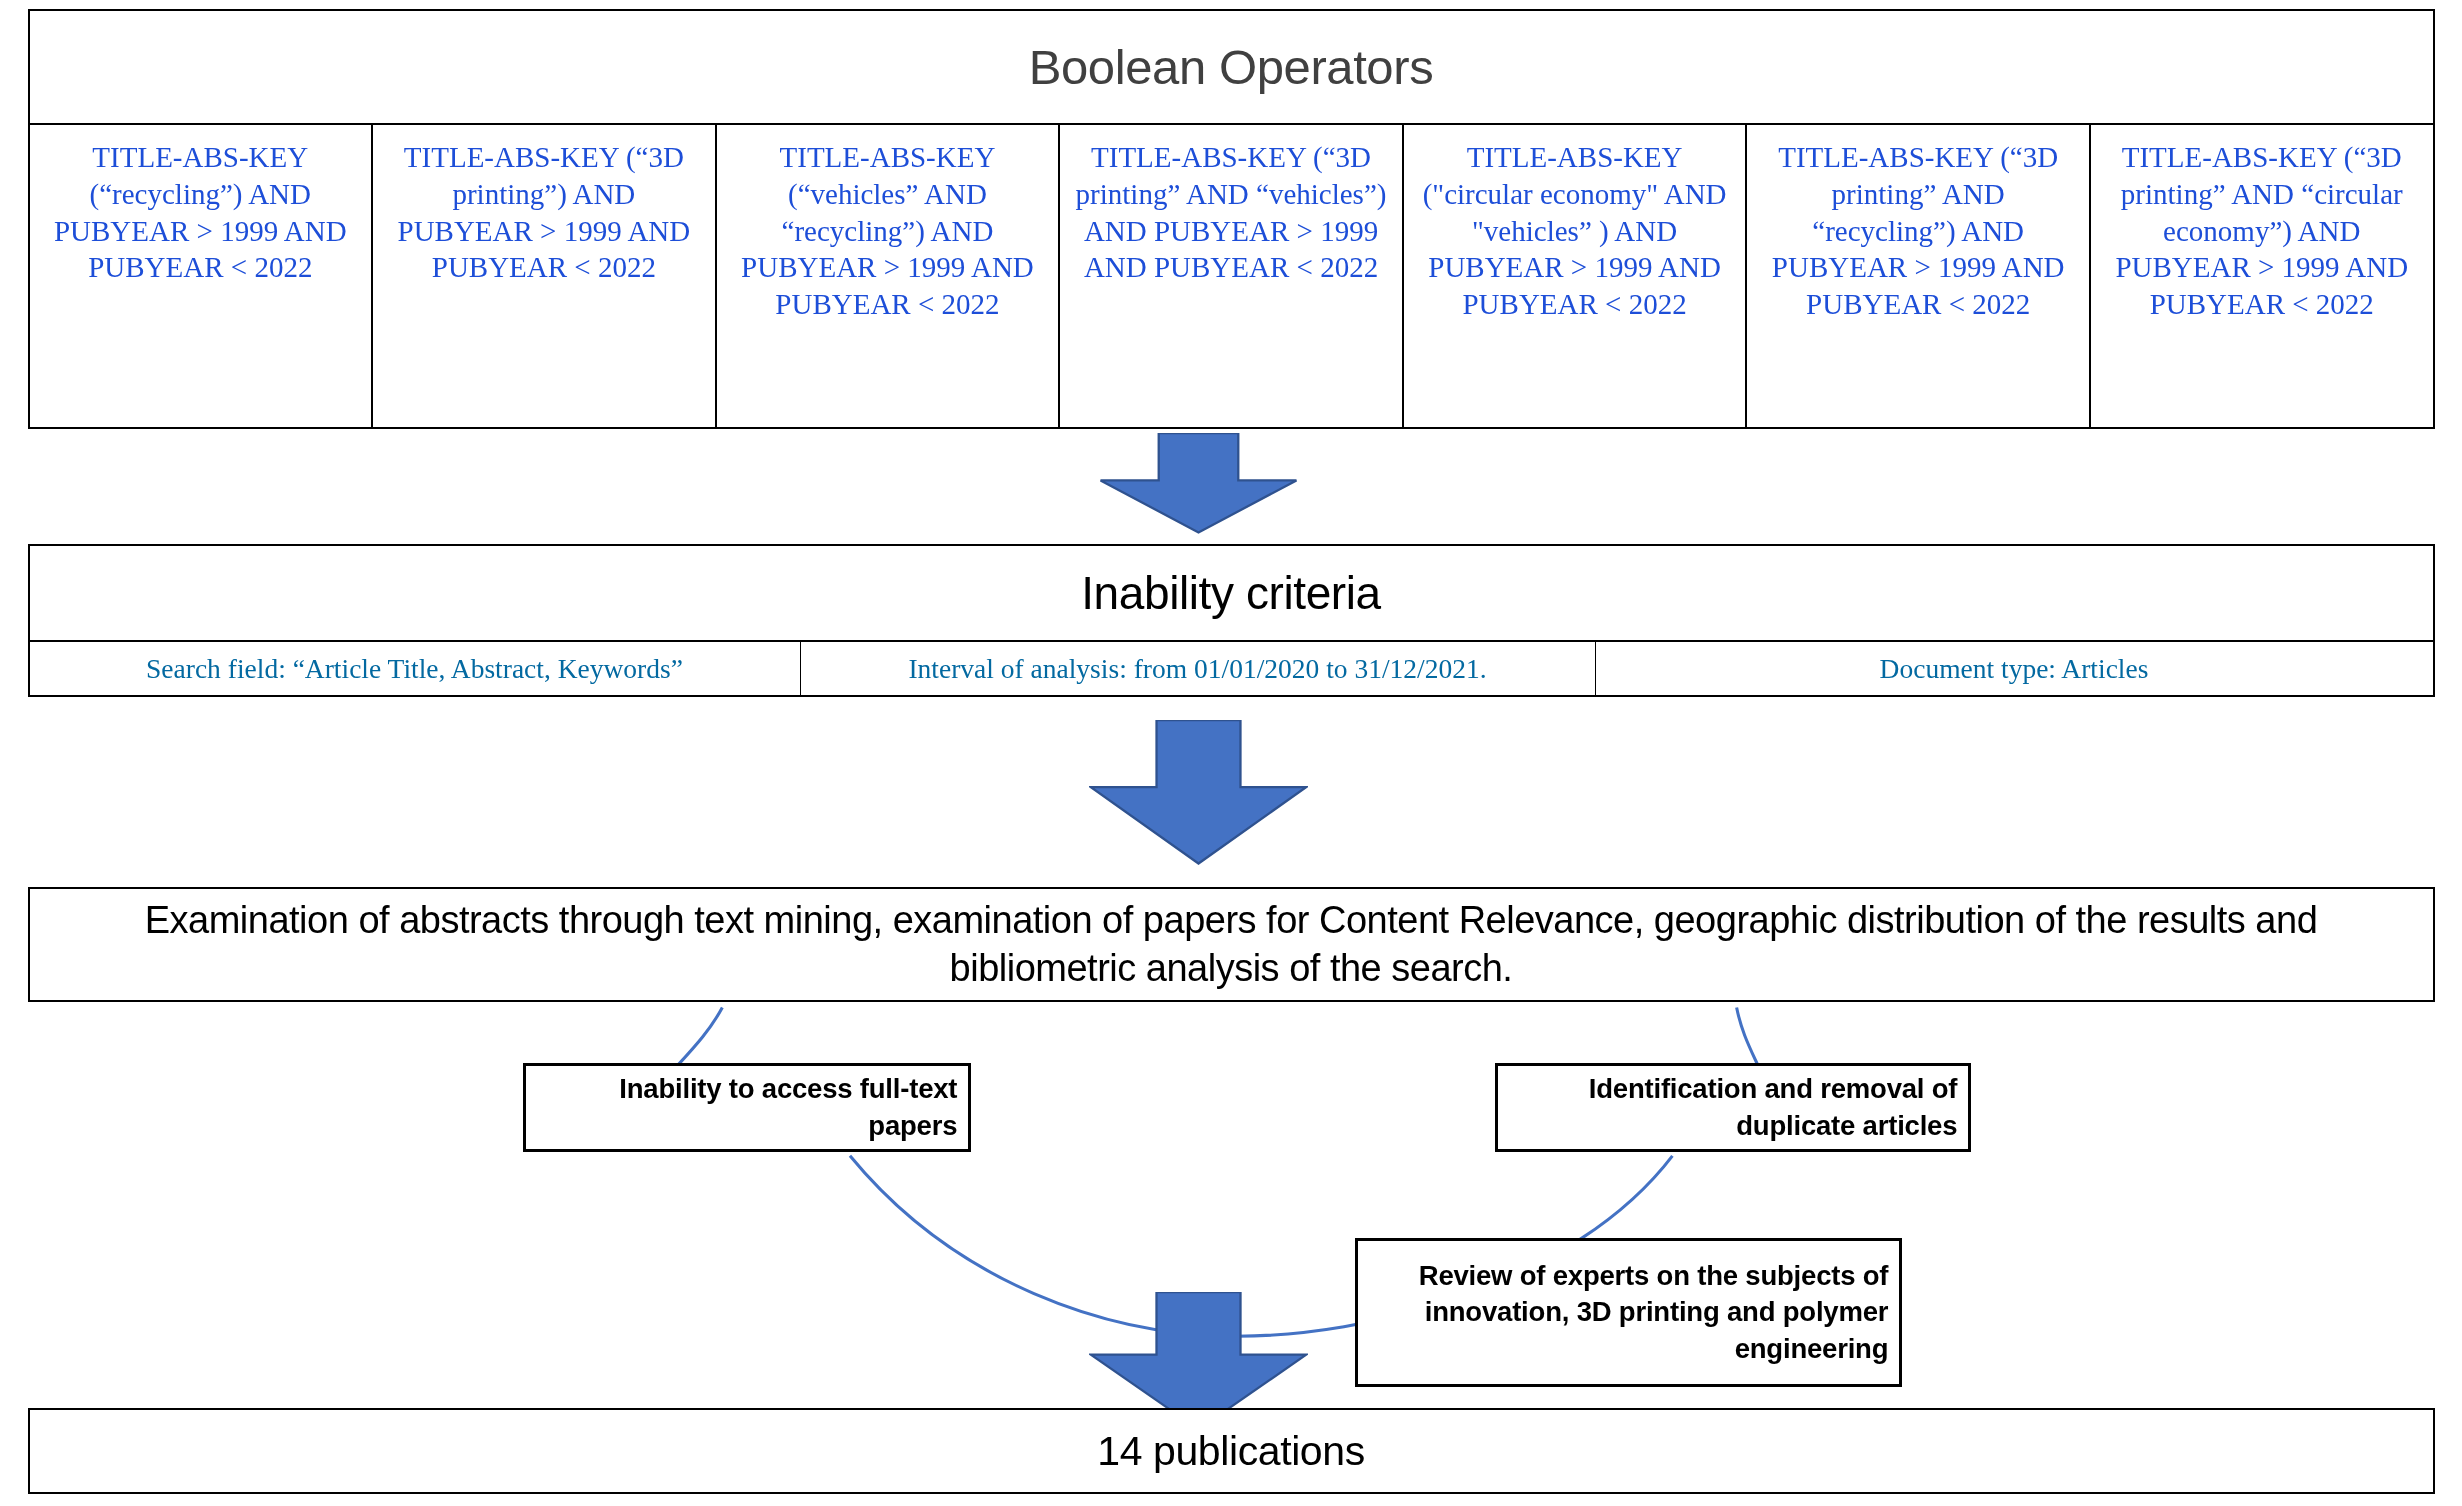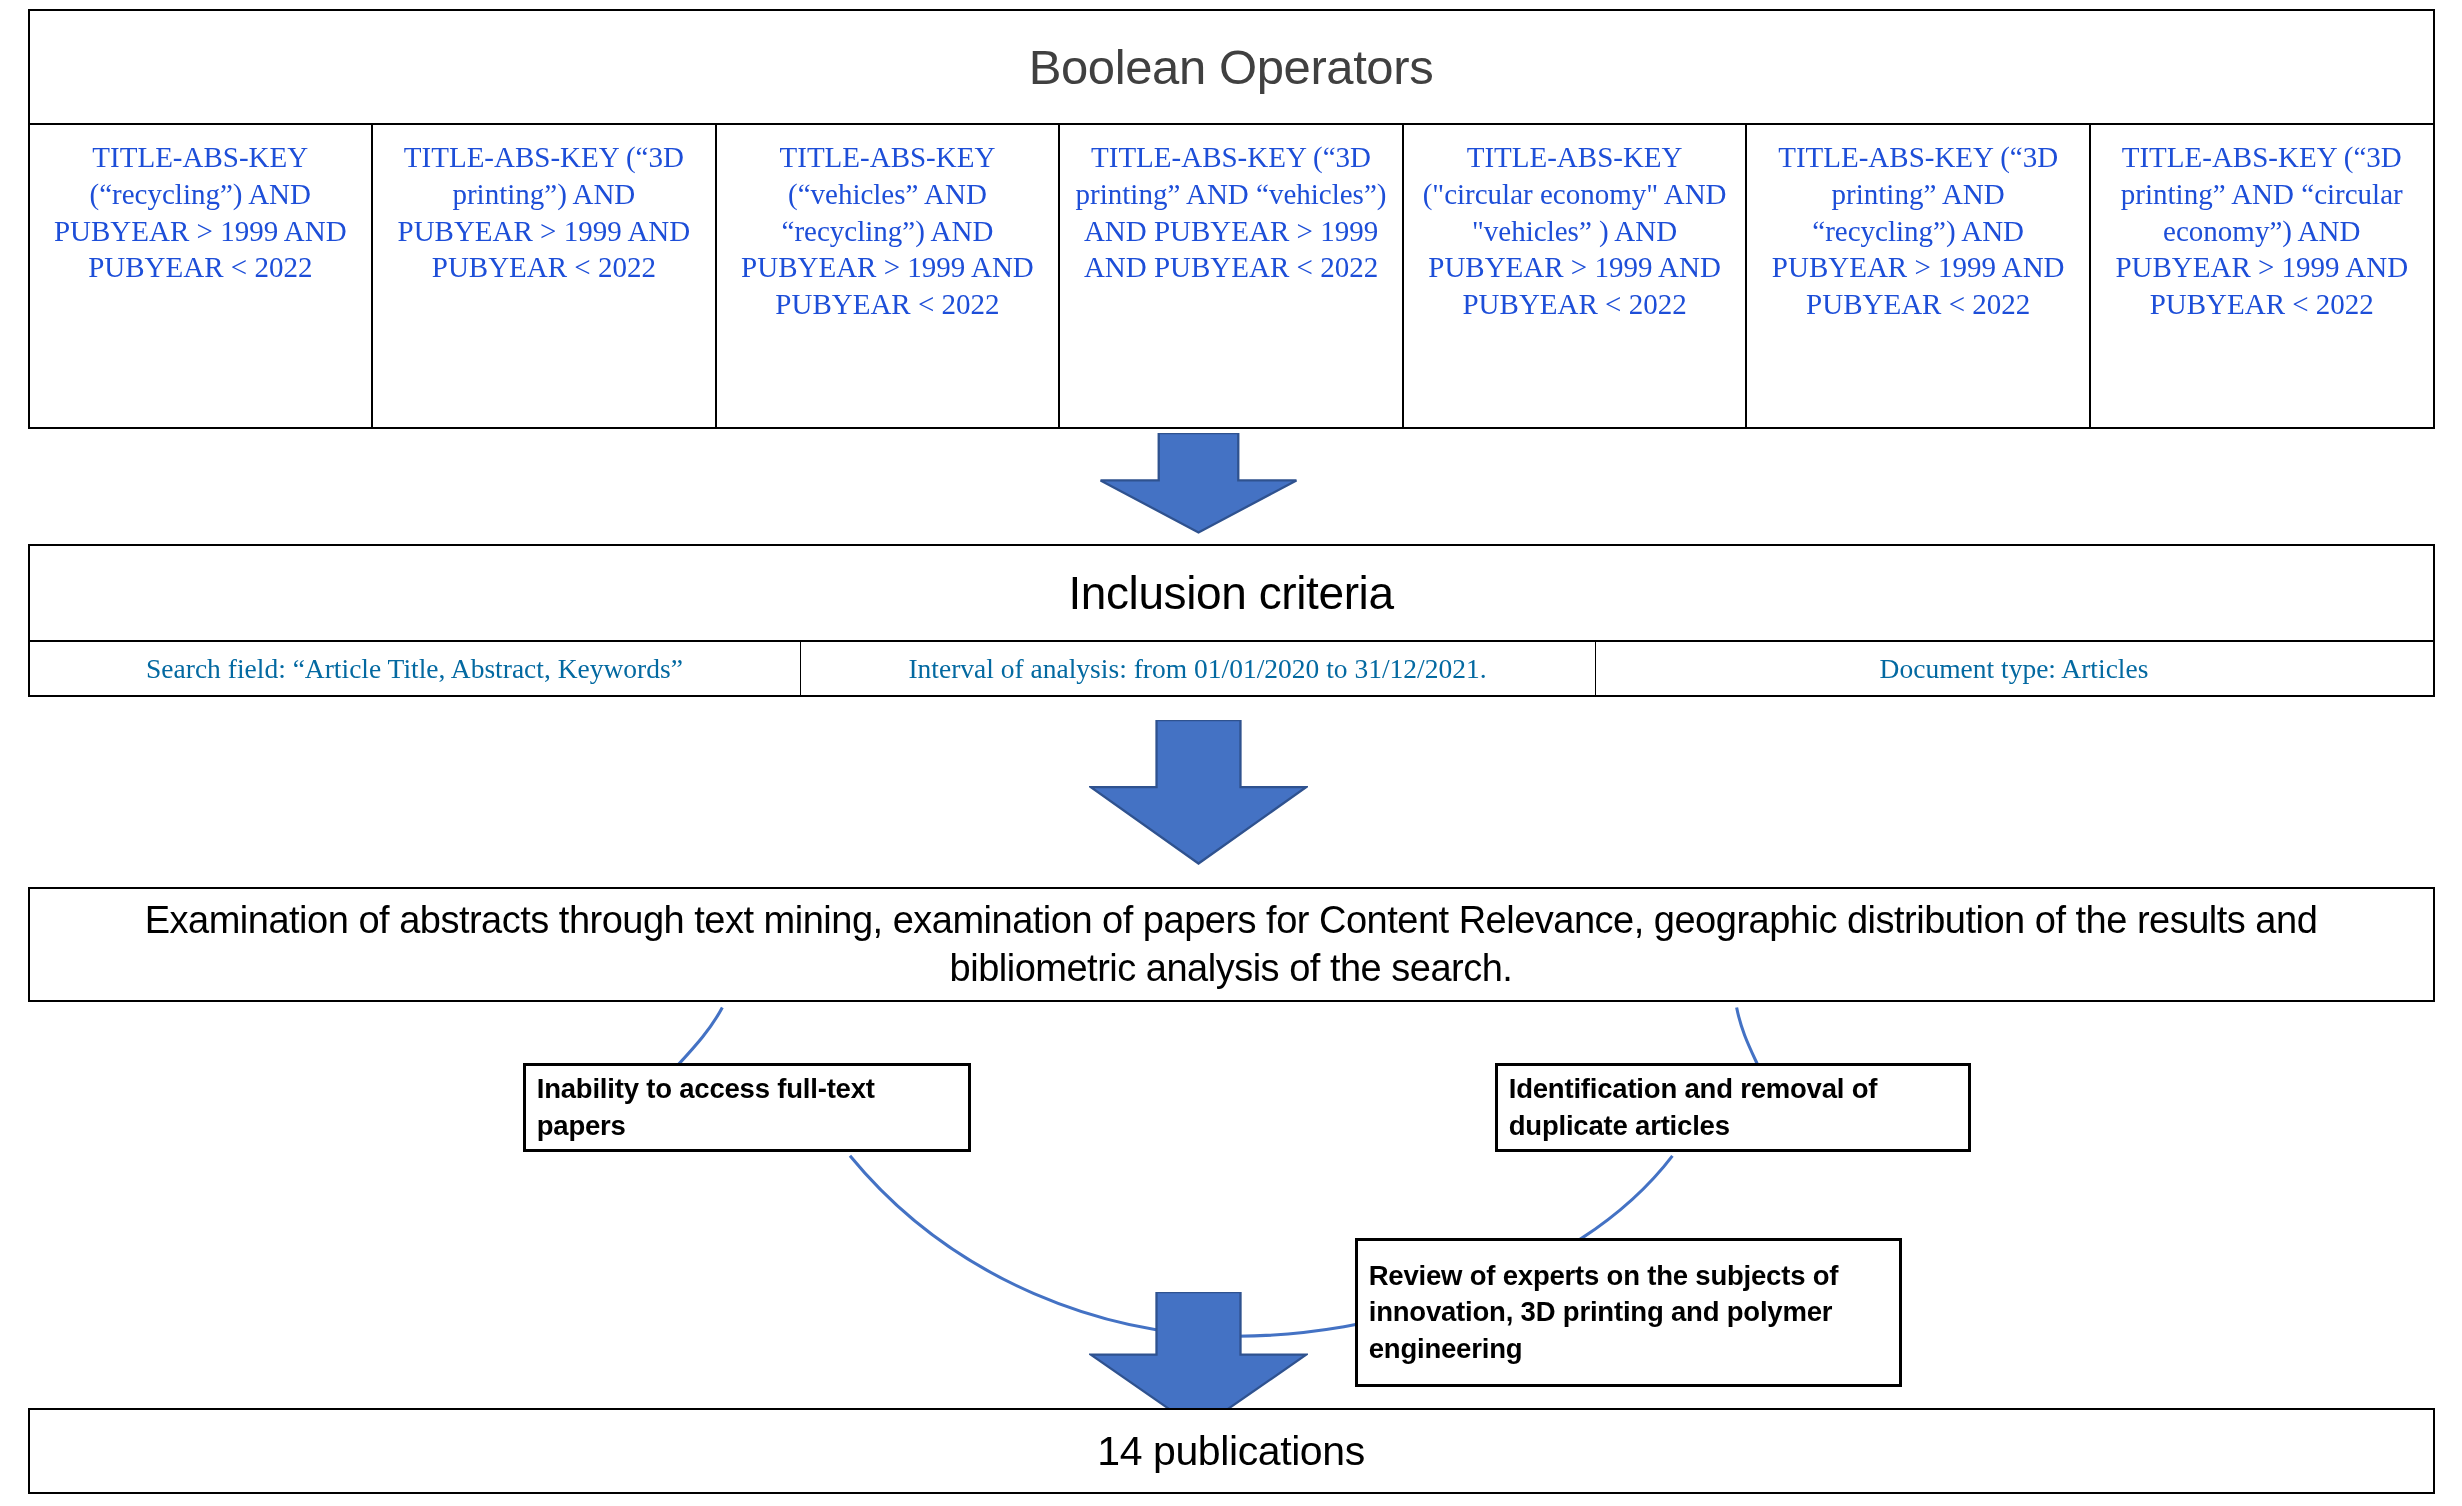--- a/index.html
+++ b/index.html
@@ -149,21 +149,21 @@
   }
 
   
   .note-box {
     position: absolute;
     border: 3.1px solid #000;
     background: #fff;
     display: flex;
     align-items: center;
     justify-content: center;
-    text-align: left;
+    text-align: right;
     font-family: "Liberation Sans", sans-serif;
     font-weight: bold;
     font-size: 27.5px;
     line-height: 1.32;
     letter-spacing: -0.2px;
     color: #000;
     padding: 3.1px 10.7px;
     z-index: 6;
   }
 
@@ -219,21 +219,21 @@
     </div>
   </div>
 
   <div class="block-arrow" style="left:1099px; top:433px; width:199px; height:101px;">
     <svg width="199" height="101" viewBox="0 0 260 132">
       <polygon points="78,0 182,0 182,62 258,62 130,130 2,62 78,62" fill="#4472C4" stroke="#2F528F" stroke-width="3"></polygon>
     </svg>
   </div>
 
   <div class="inclusion-section">
-    <div class="inclusion-title">Inclusion criteria</div>
+    <div class="inclusion-title">Inability criteria</div>
     <div class="inclusion-row">
       <div class="inclusion-cell ic-1">Search field: “Article Title, Abstract, Keywords”</div>
       <div class="inclusion-cell ic-2">Interval of analysis: from 01/01/2020 to 31/12/2021.</div>
       <div class="inclusion-cell ic-3">Document type: Articles</div>
     </div>
   </div>
 
   <div class="block-arrow" style="left:1089px; top:720px; width:219px; height:145px;">
     <svg width="219" height="145" viewBox="0 0 286 190">
       <polygon points="88,0 198,0 198,88 284,88 143,188 2,88 88,88" fill="#4472C4" stroke="#2F528F" stroke-width="3"></polygon>

